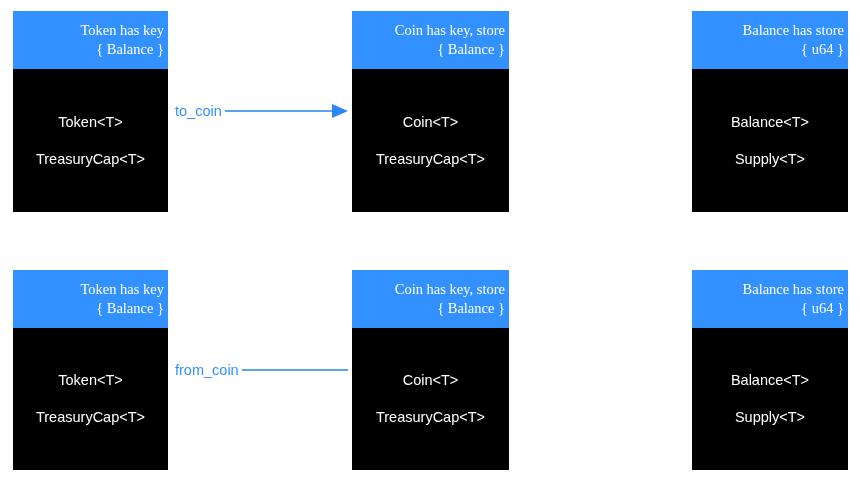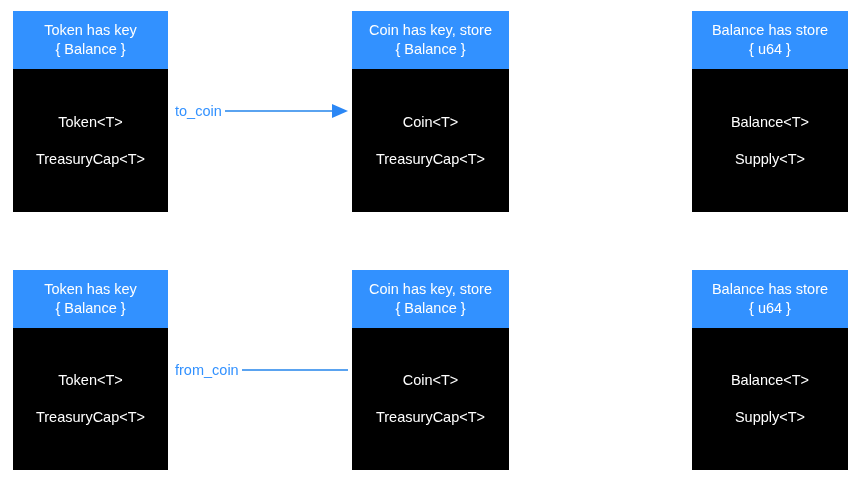--- a/index.html
+++ b/index.html
@@ -31,25 +31,26 @@
   .node-header {
     background: #3291ff;
     color: #ffffff;
     font-size: 14.5px;
     line-height: 19px;
     font-weight: 400;
     text-align: center;
     padding: 10px 4px 10px 4px;
     display: flex;
     flex-direction: column;
-    align-items: center;
+    align-items: flex-end;
     justify-content: center;
     height: 58px;
     box-sizing: border-box;
     white-space: nowrap;
+    font-family: Liberation Serif, serif;
   }
   .node-header .hdr-line2 {
     display: block;
   }
   .node-body {
     flex: 1;
     background: #000000;
     color: #ffffff;
     display: flex;
     flex-direction: column;

